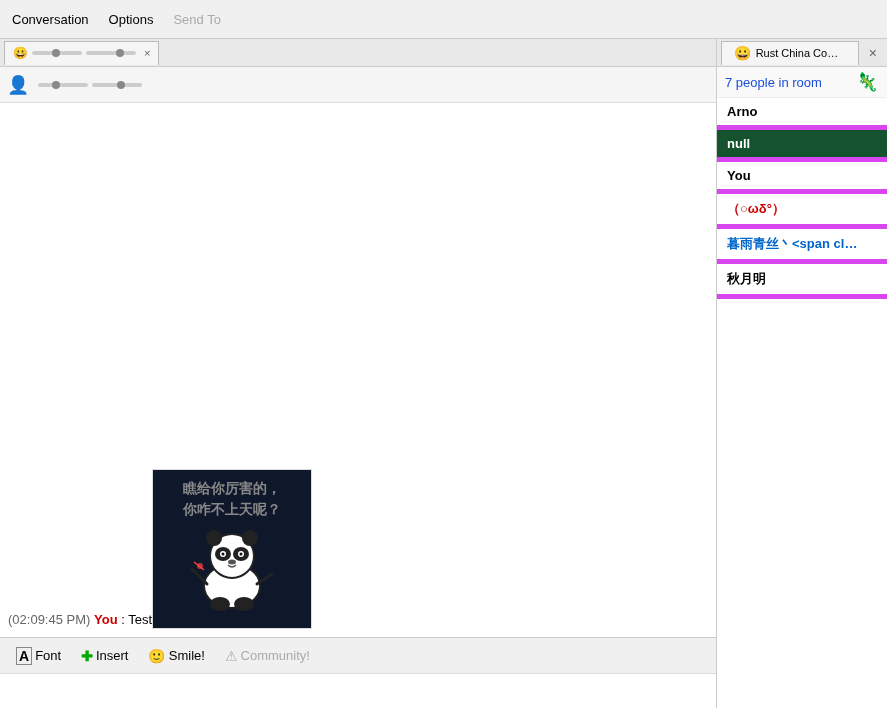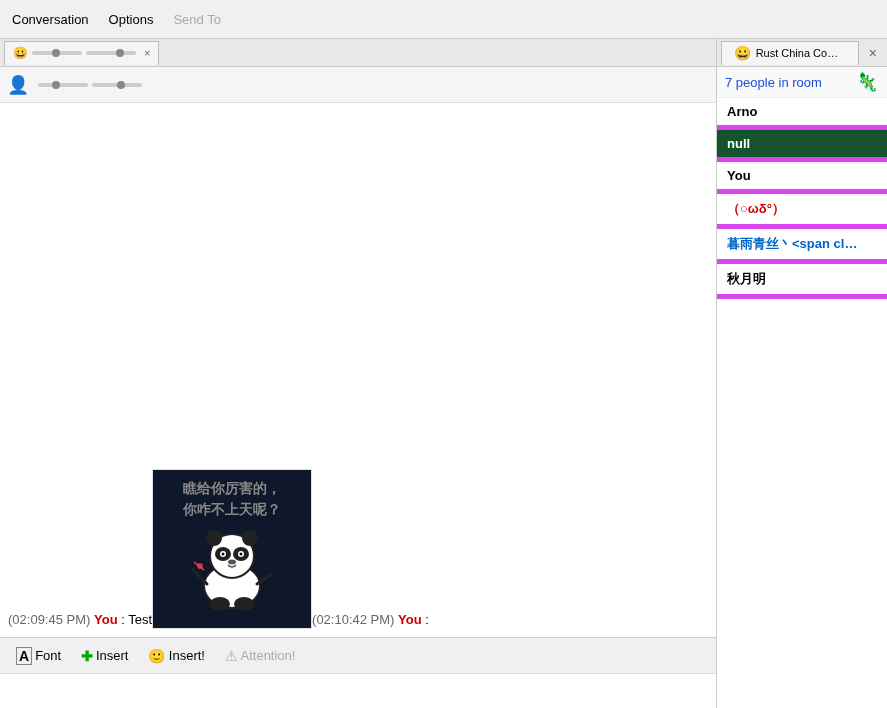--- a/index.html
+++ b/index.html
@@ -375,44 +375,39 @@
 
             <ellipse cx="38" cy="90" rx="10" ry="7" fill="#222"></ellipse>
             <ellipse cx="62" cy="90" rx="10" ry="7" fill="#222"></ellipse>
 
             <circle cx="18" cy="52" r="3" fill="#ff4444" opacity="0.7"></circle>
             <line x1="12" y1="48" x2="22" y2="56" stroke="#ff4444" stroke-width="1.5"></line>
           </svg>
         </div>
       </div>
 
-      <div class="chat-message">
-        <span class="chat-time">(02:10:42 PM)</span>
-        <span class="chat-sender-you">You</span>
-        <span class="chat-text">:</span>
-      </div>
 
     </div>
 
     <div class="bottom-toolbar">
       <button class="toolbar-btn">
         <span style="font-size:14px; font-weight:bold; border:1px solid #888; padding:0 2px;">A</span>
         <span>Font</span>
       </button>
       <button class="toolbar-btn">
         <span style="font-size:14px; color:#0a0; font-weight:bold;">✚</span>
         <span>Insert</span>
       </button>
       <button class="toolbar-btn">
         <span style="font-size:14px;">🙂</span>
-        <span>Insert!</span>
+        <span>Smile!</span>
       </button>
       <button class="toolbar-btn disabled">
         <span style="font-size:14px;">⚠</span>
-        <span>Attention!</span>
+        <span>Community!</span>
       </button>
     </div>
 
     <div class="input-area">
       <textarea class="input-field" rows="2" style=""></textarea>
     </div>
 
   </div>
 
   <div class="right-panel">

